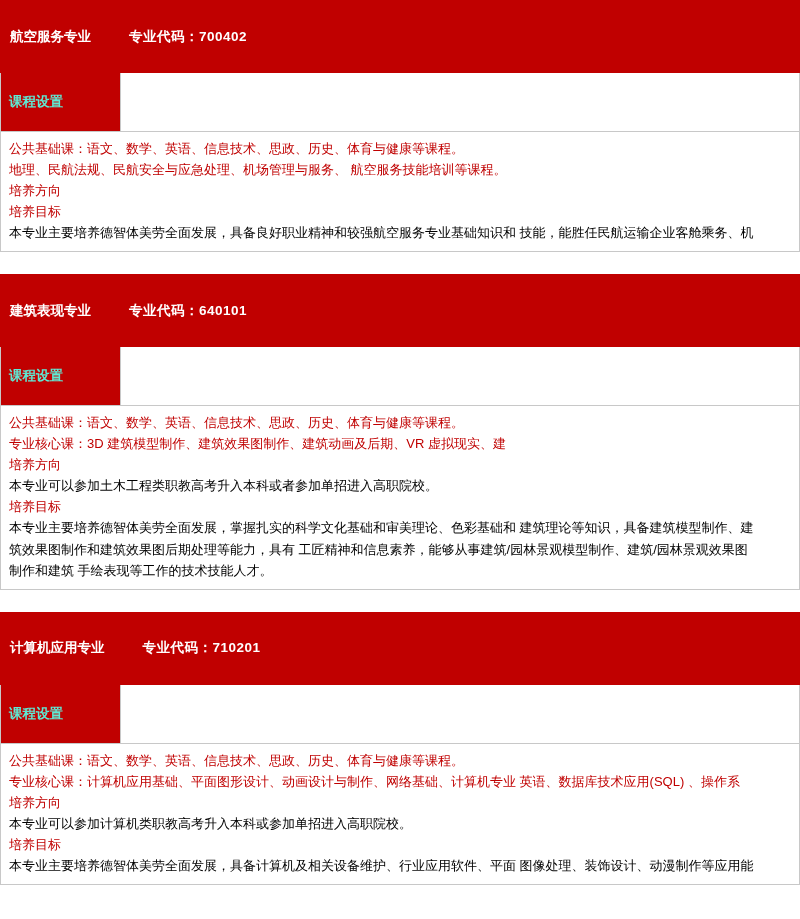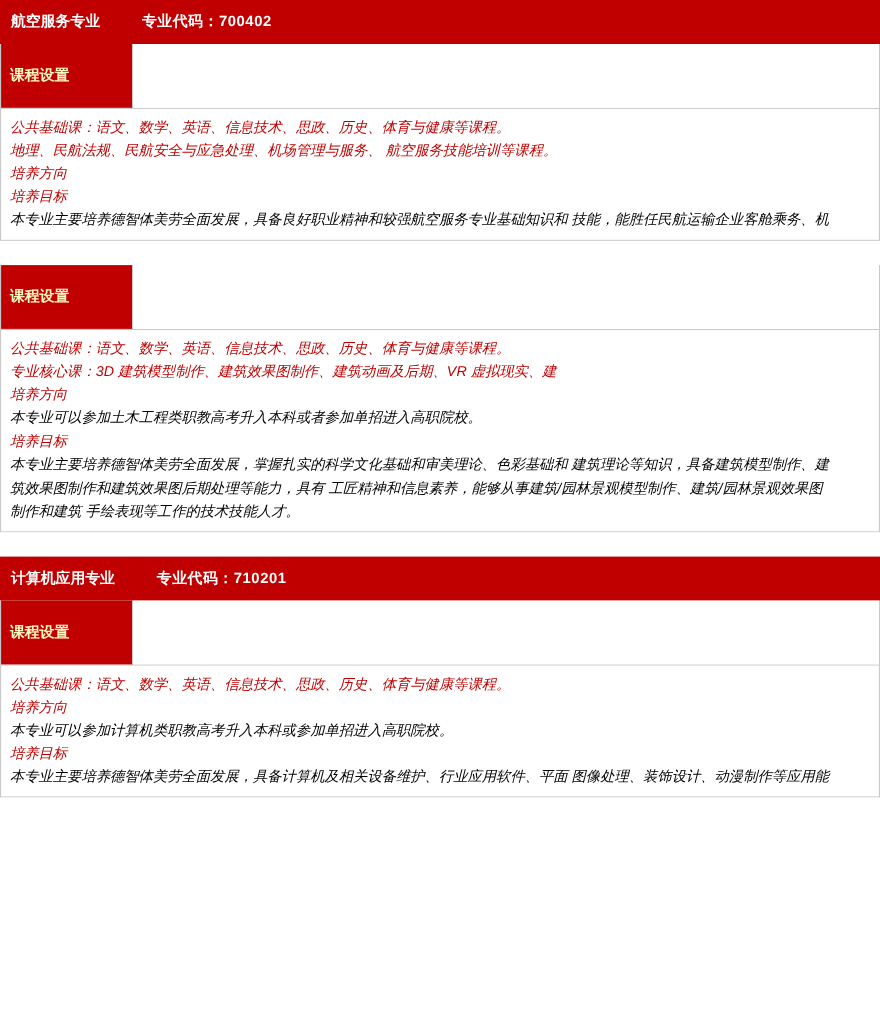--- a/index.html
+++ b/index.html
@@ -16,21 +16,21 @@
     width: 800px;
     box-sizing: border-box;
   }
 
   
   .program-header {
     display: flex;
     align-items: center;
     background: #c00000;
     color: #ffffff;
-    height: 40px;
+    height: 73px;
     padding: 0 8px;
     box-sizing: border-box;
     font-weight: bold;
     font-size: 13.5px;
   }
   .program-header .name {
     margin-left: 2px;
   }
   .program-header .code {
     margin-left: 38px;
@@ -43,21 +43,21 @@
     display: flex;
     border-left: 1px solid #c8c8c8;
     border-right: 1px solid #c8c8c8;
     border-bottom: 1px solid #c8c8c8;
     box-sizing: border-box;
   }
   .section-row .label-cell {
     width: 120px;
     min-height: 58px;
     background: #c00000;
-    color: #fef9c3;
+    color: #5eead4;
     font-weight: bold;
     font-size: 13.5px;
     display: flex;
     align-items: center;
     padding-left: 8px;
     box-sizing: border-box;
     border-right: 1px solid #c8c8c8;
   }
   .section-row .empty-cell {
     flex: 1;
@@ -69,21 +69,20 @@
     border-left: 1px solid #c8c8c8;
     border-right: 1px solid #c8c8c8;
     border-bottom: 1px solid #c8c8c8;
     padding: 6px 8px 8px 8px;
     box-sizing: border-box;
     font-size: 13px;
     line-height: 1.62;
   }
   .body-block p {
     margin: 0;
-    font-style: italic;
   }
   .red {
     color: #c00000;
   }
   .spacer {
     height: 22px;
     background: #ffffff;
   }
 </style>
 </head>
@@ -104,20 +103,24 @@
   <div class="body-block">
     <p class="red">公共基础课：语文、数学、英语、信息技术、思政、历史、体育与健康等课程。</p>
     <p class="red">地理、民航法规、民航安全与应急处理、机场管理与服务、 航空服务技能培训等课程。</p>
     <p class="red">培养方向</p>
     <p class="red">培养目标</p>
     <p>本专业主要培养德智体美劳全面发展，具备良好职业精神和较强航空服务专业基础知识和 技能，能胜任民航运输企业客舱乘务、机</p>
   </div>
 
   <div class="spacer"></div>
 
+  <div class="program-header">
+    <span class="name">建筑表现专业</span>
+    <span class="code">专业代码：640101</span>
+  </div>
   <div class="section-row">
     <div class="label-cell">
       <span>课程设置</span>
     </div>
     <div class="empty-cell"></div>
   </div>
   <div class="body-block">
     <p class="red">公共基础课：语文、数学、英语、信息技术、思政、历史、体育与健康等课程。</p>
     <p class="red">专业核心课：3D 建筑模型制作、建筑效果图制作、建筑动画及后期、VR 虚拟现实、建</p>
     <p class="red">培养方向</p>
@@ -135,20 +138,21 @@
     <span class="code">专业代码：710201</span>
   </div>
   <div class="section-row">
     <div class="label-cell">
       <span>课程设置</span>
     </div>
     <div class="empty-cell"></div>
   </div>
   <div class="body-block">
     <p class="red">公共基础课：语文、数学、英语、信息技术、思政、历史、体育与健康等课程。</p>
+    <p class="red">专业核心课：计算机应用基础、平面图形设计、动画设计与制作、网络基础、计算机专业 英语、数据库技术应用(SQL) 、操作系</p>
     <p class="red">培养方向</p>
     <p>本专业可以参加计算机类职教高考升入本科或参加单招进入高职院校。</p>
     <p class="red">培养目标</p>
     <p>本专业主要培养德智体美劳全面发展，具备计算机及相关设备维护、行业应用软件、平面 图像处理、装饰设计、动漫制作等应用能</p>
 
   </div>
 
 </div>
 
 </body></html>

